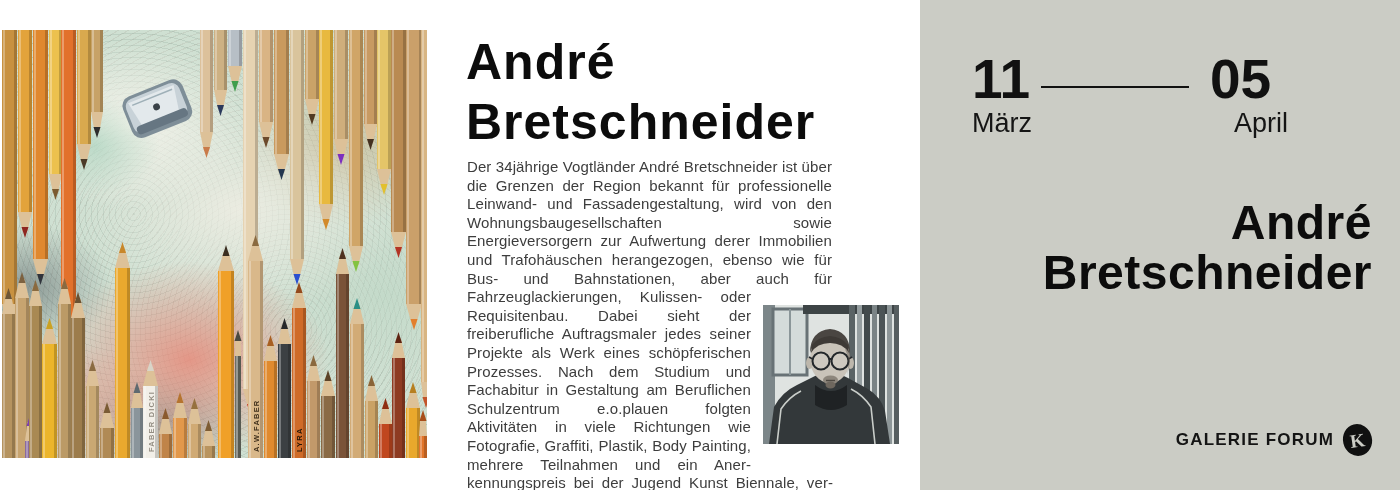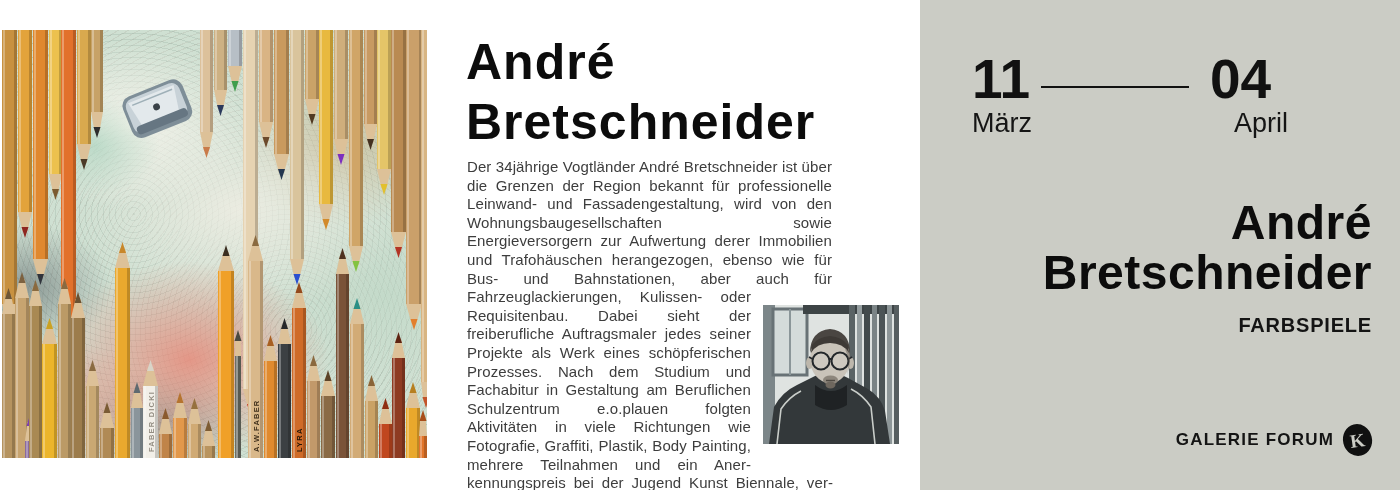--- a/index.html
+++ b/index.html
@@ -403,27 +403,26 @@
         <line x1="63" y1="75.5" x2="72" y2="75.5" stroke="#4e4942" stroke-width="1.4"></line>
         <path d="M82,44 Q88,56 84,70 Q88,58 87,46 Z" fill="rgba(90,85,78,0.45)"></path>
       </g>
     </svg>
   </div>
 
   <div class="panel">
     <div class="day day1">11</div>
     <div class="month month1">März</div>
     <div class="date-line"></div>
-    <div class="day day2">04</div>
+    <div class="day day2">05</div>
     <div class="month month2">April</div>
 
     <div class="panel-artist">
       <div>André</div>
       <div>Bretschneider</div>
-      <div class="panel-sub">FARBSPIELE</div>
     </div>
 
     <div class="gallery-row">
       <span class="gallery-name">GALERIE FORUM</span>
       <span class="k-logo">
         <span>K</span>
       </span>
     </div>
   </div>
 

